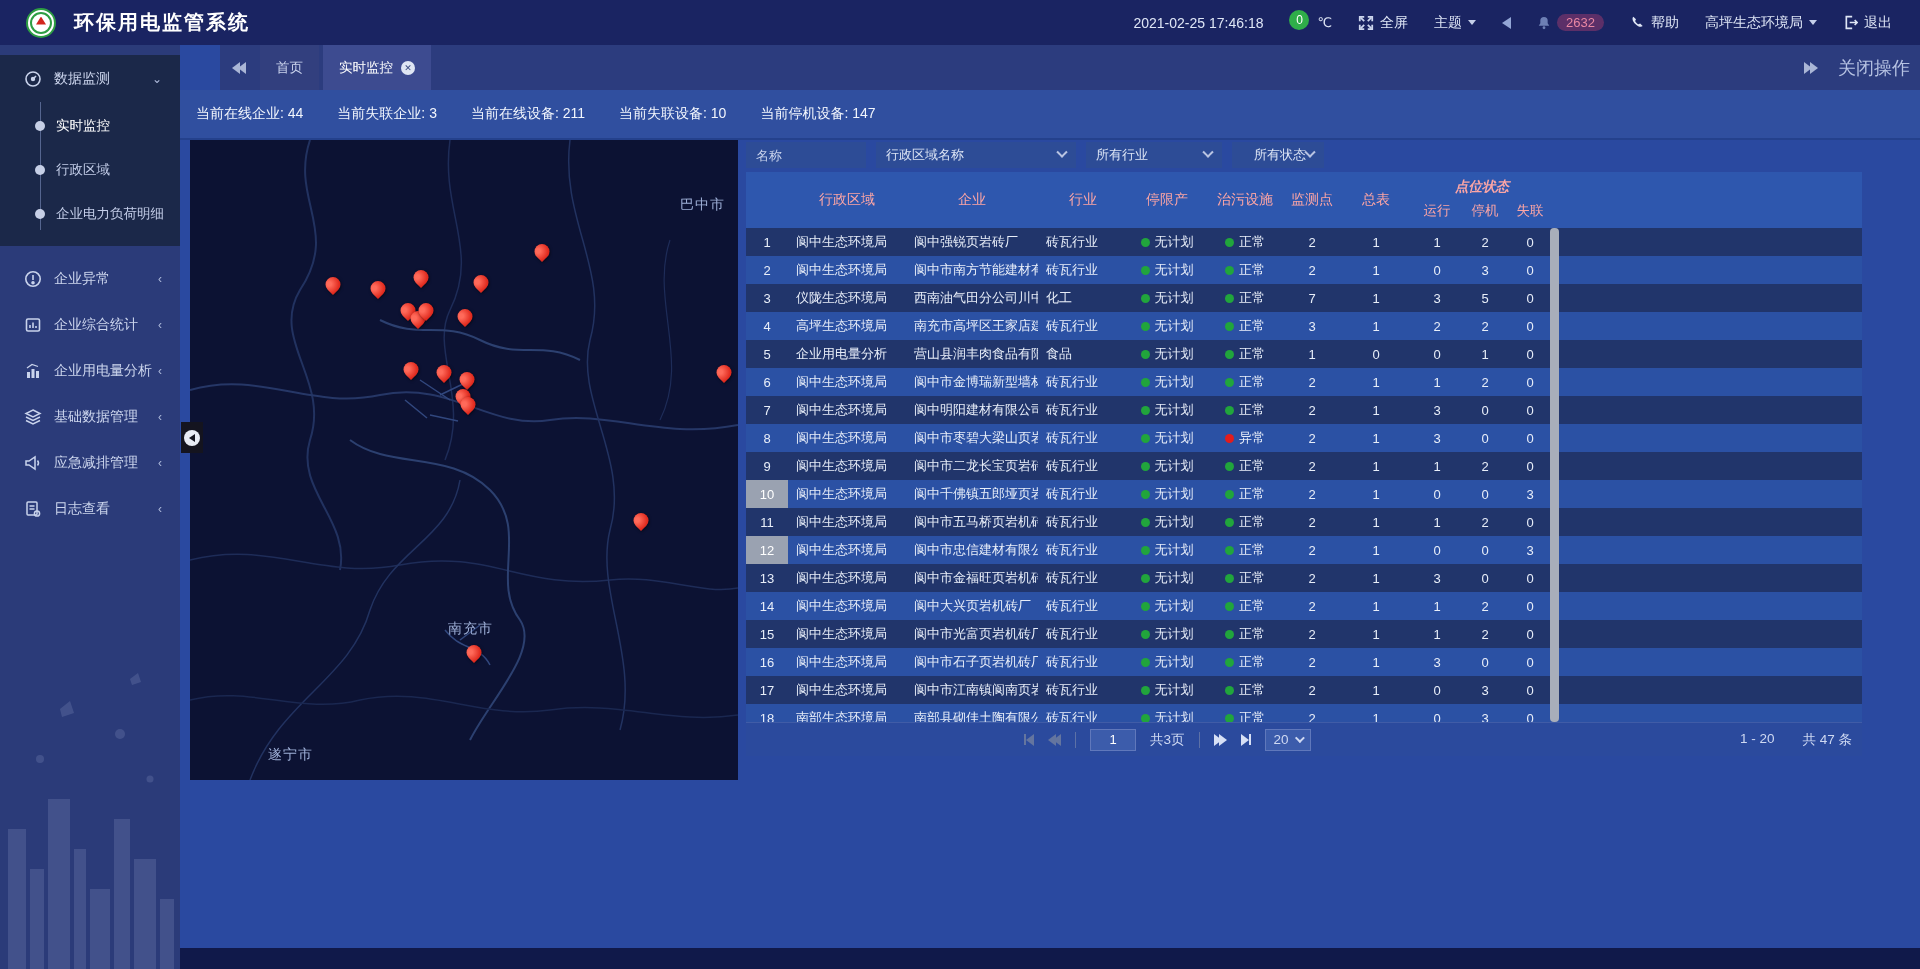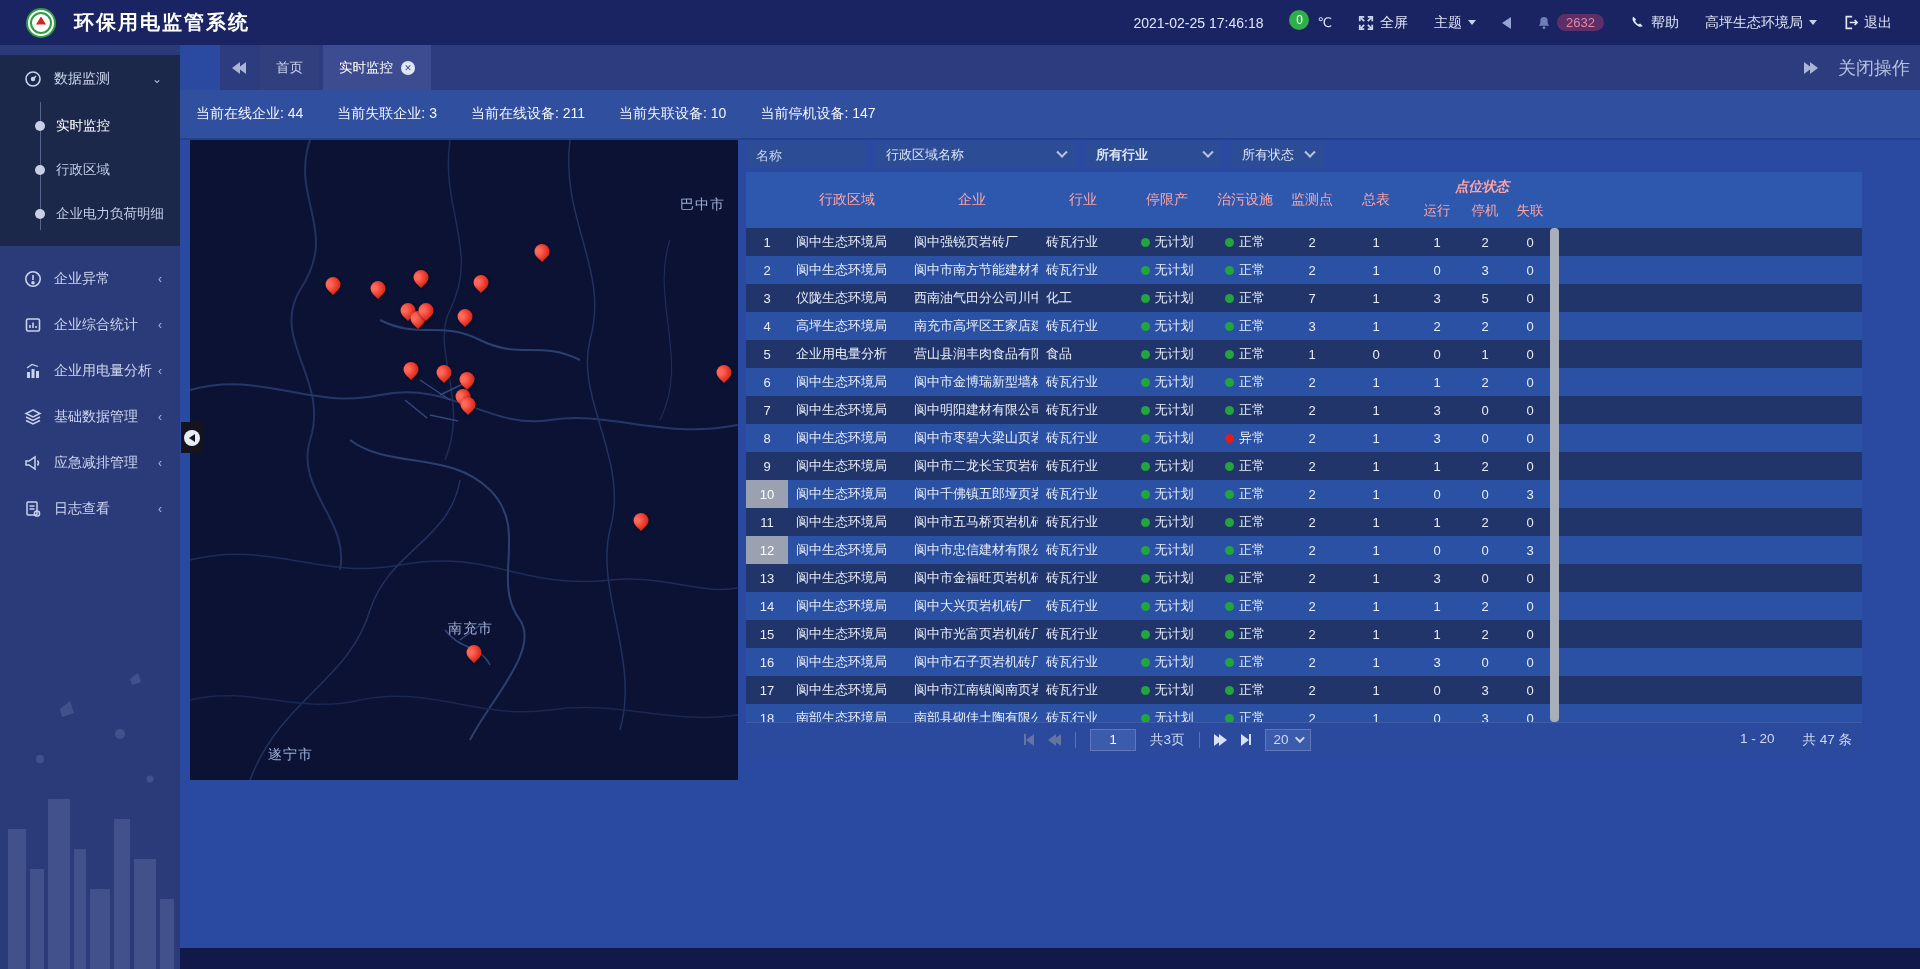--- a/index.html
+++ b/index.html
@@ -88,21 +88,21 @@
   
   .panel { position:absolute; left:566px; top:52px; width:1116px; height:614px; }
   .filters { display:flex; gap:10px; height:26px; }
   .f-input { width:120px; background:#2d4c96; border:none; color:#e6ecf8; font-size:13px;
     padding:0 10px; outline:none; }
   .f-input::placeholder { color:#c9d3ec; }
   .f-select { background:#2d4c96; display:flex; align-items:center; justify-content:space-between;
     padding:0 10px; font-size:13px; color:#dde5f5; cursor:pointer; }
   .f-select .chev { width:8px; height:8px; border-right:2px solid #b9c4e2; border-bottom:2px solid #b9c4e2;
     transform:rotate(45deg) translate(-2px,-2px); }
-  .fs-region { width:200px; } .fs-industry { width:136px;font-weight:bold; } .fs-state { width:92px; }
+  .fs-region { width:200px; } .fs-industry { width:136px; } .fs-state { width:92px;justify-content:flex-end; }
 
   .grid-cols { display:grid; grid-template-columns:42px 118px 132px 90px 78px 78px 56px 72px 50px 46px 44px 1fr; }
   .thead { position:absolute; left:0; top:30px; width:1116px; height:56px; background:#2e57ae;
     font-size:14px; color:#fca5a5; }
   .th { display:flex; align-items:center; justify-content:center; height:56px; }
   .th.group-wrap { grid-column:9 / span 3; flex-direction:column; justify-content:flex-start; padding-top:6px; }
   .group-label { font-style:italic; font-weight:bold; font-size:13.5px; }
   .group-subs { display:grid; grid-template-columns:50px 46px 44px; width:140px; margin-top:6px; }
   .group-subs span { text-align:center; font-size:13.5px; }
 

